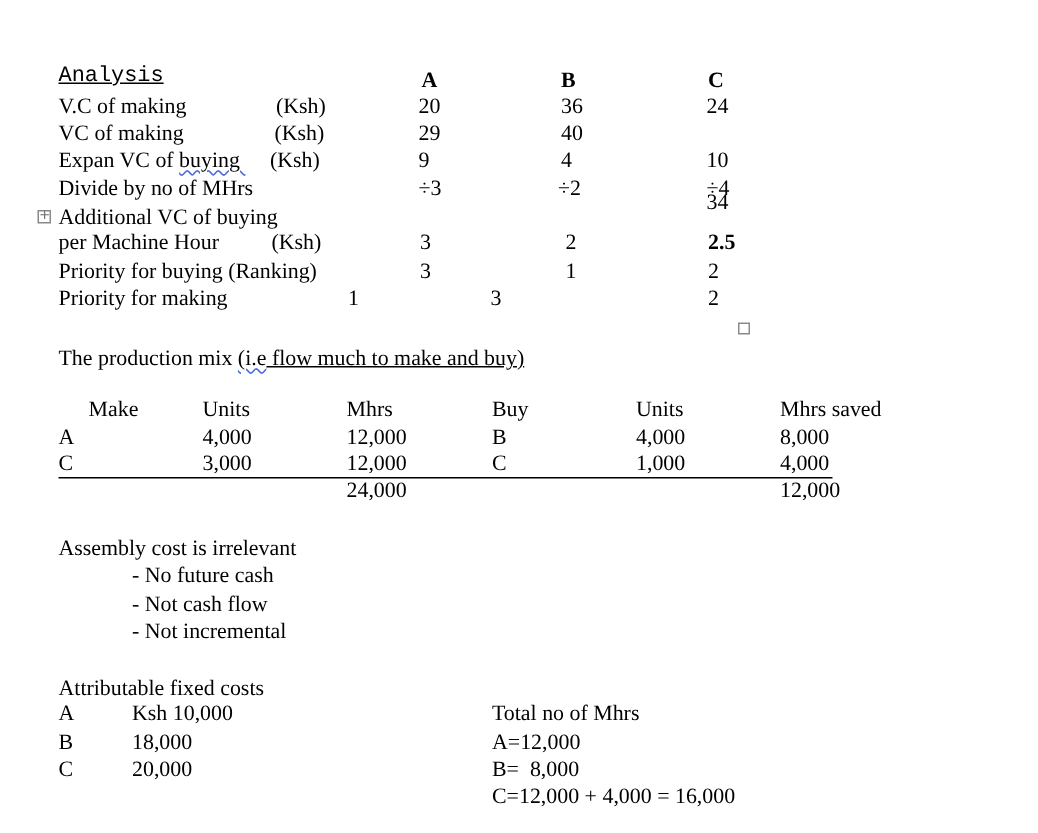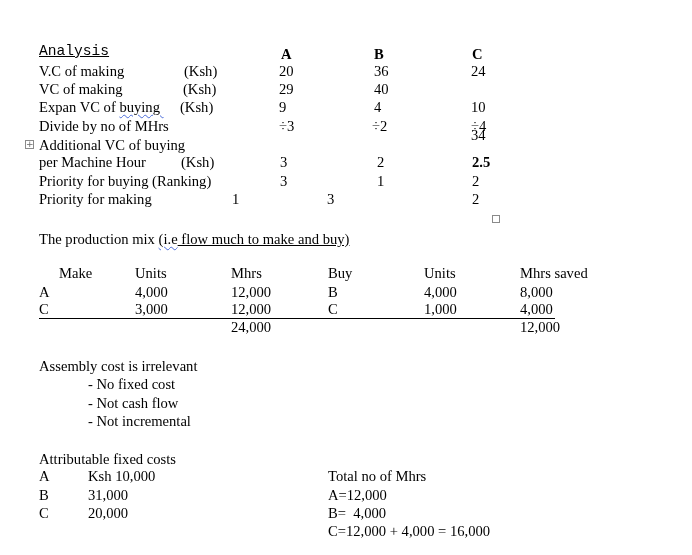--- a/index.html
+++ b/index.html
@@ -106,28 +106,28 @@
 <div class="abs" style="left:328px;top:301px;">C</div>
 <div class="abs" style="left:424px;top:301px;">1,000</div>
 <div class="abs" style="left:520px;top:301px;">4,000</div>
 
 <div class="hline" style="left:39px;top:318px;width:516px;"></div>
 
 <div class="abs" style="left:231px;top:319px;">24,000</div>
 <div class="abs" style="left:520px;top:319px;">12,000</div>
 
 <div class="abs" style="left:39px;top:358px;">Assembly cost is irrelevant</div>
-<div class="abs" style="left:88px;top:376px;">- No fixed cost</div>
+<div class="abs" style="left:88px;top:376px;">- No future cash</div>
 <div class="abs" style="left:88px;top:395px;">- Not cash flow</div>
 <div class="abs" style="left:88px;top:413px;">- Not incremental</div>
 
 <div class="abs" style="left:39px;top:451px;">Attributable fixed costs</div>
 <div class="abs" style="left:39px;top:468px;">A</div>
 <div class="abs" style="left:88px;top:468px;">Ksh 10,000</div>
 <div class="abs" style="left:39px;top:487px;">B</div>
-<div class="abs" style="left:88px;top:487px;">31,000</div>
+<div class="abs" style="left:88px;top:487px;">18,000</div>
 <div class="abs" style="left:39px;top:505px;">C</div>
 <div class="abs" style="left:88px;top:505px;">20,000</div>
 
 <div class="abs" style="left:328px;top:468px;">Total no of Mhrs</div>
 <div class="abs" style="left:328px;top:487px;white-space:pre;">A=12,000</div>
-<div class="abs" style="left:328px;top:505px;white-space:pre;">B=  4,000</div>
+<div class="abs" style="left:328px;top:505px;white-space:pre;">B=  8,000</div>
 <div class="abs" style="left:328px;top:523px;white-space:pre;">C=12,000 + 4,000 = 16,000</div>
 
 </body></html>

